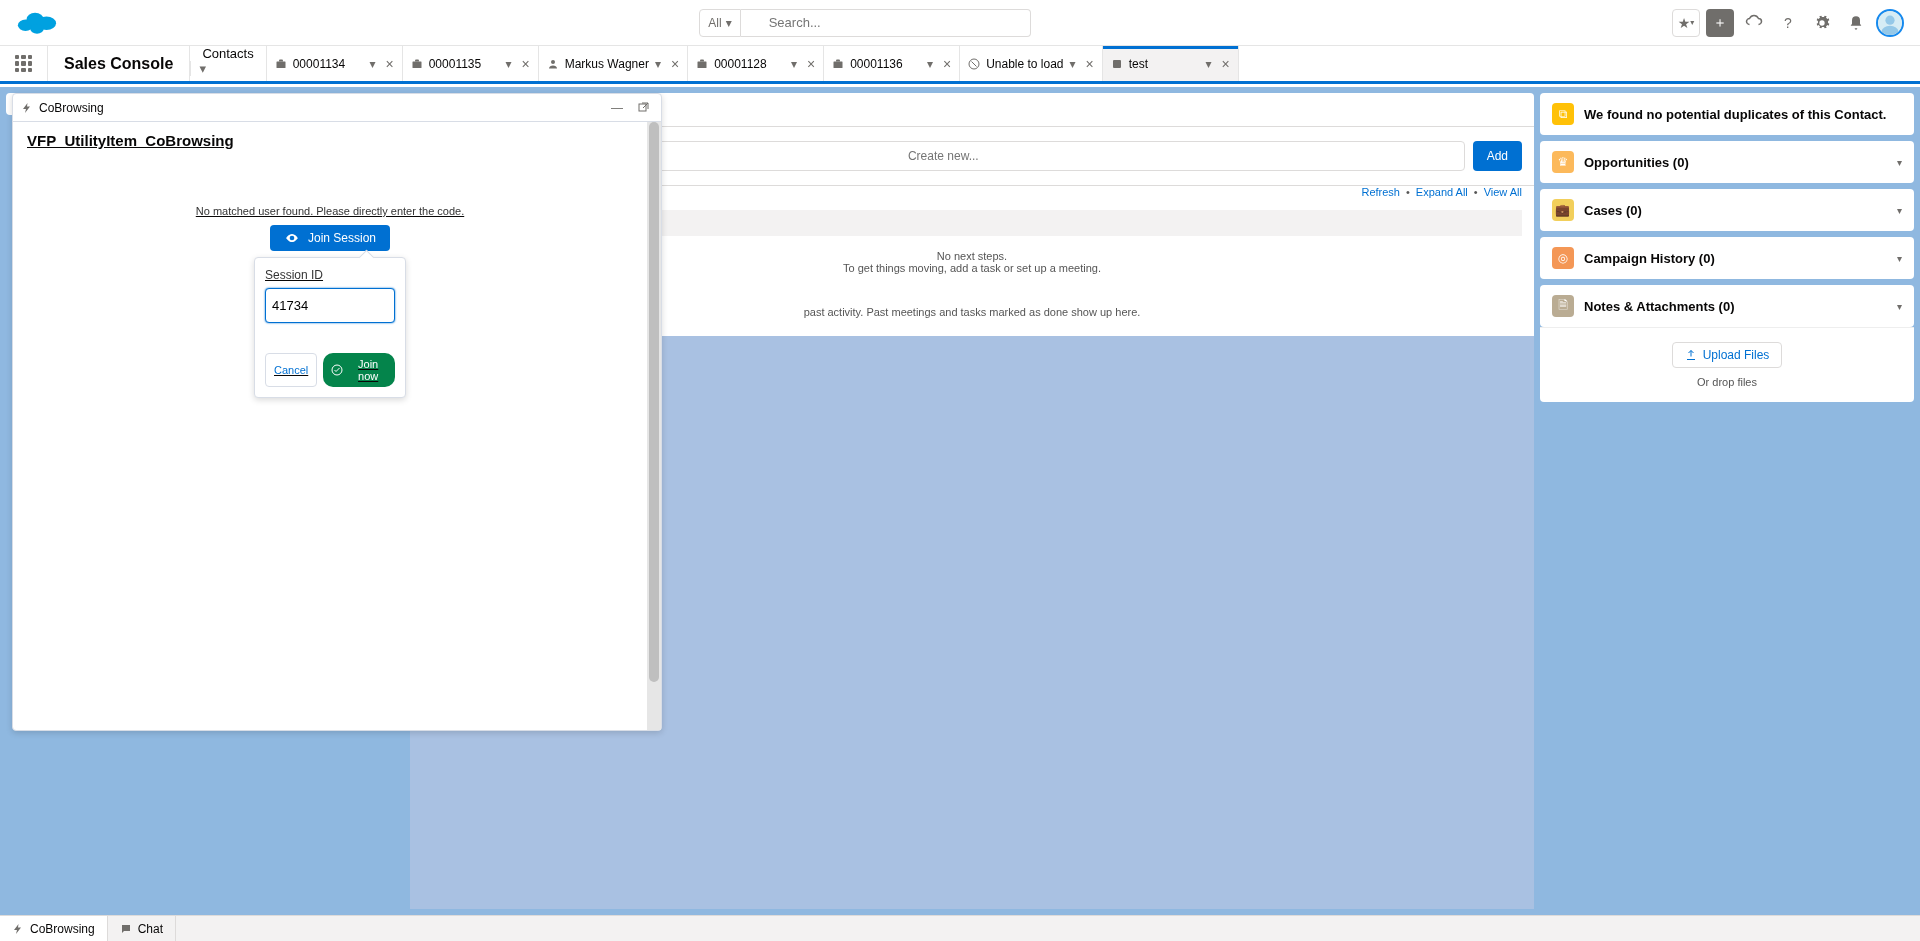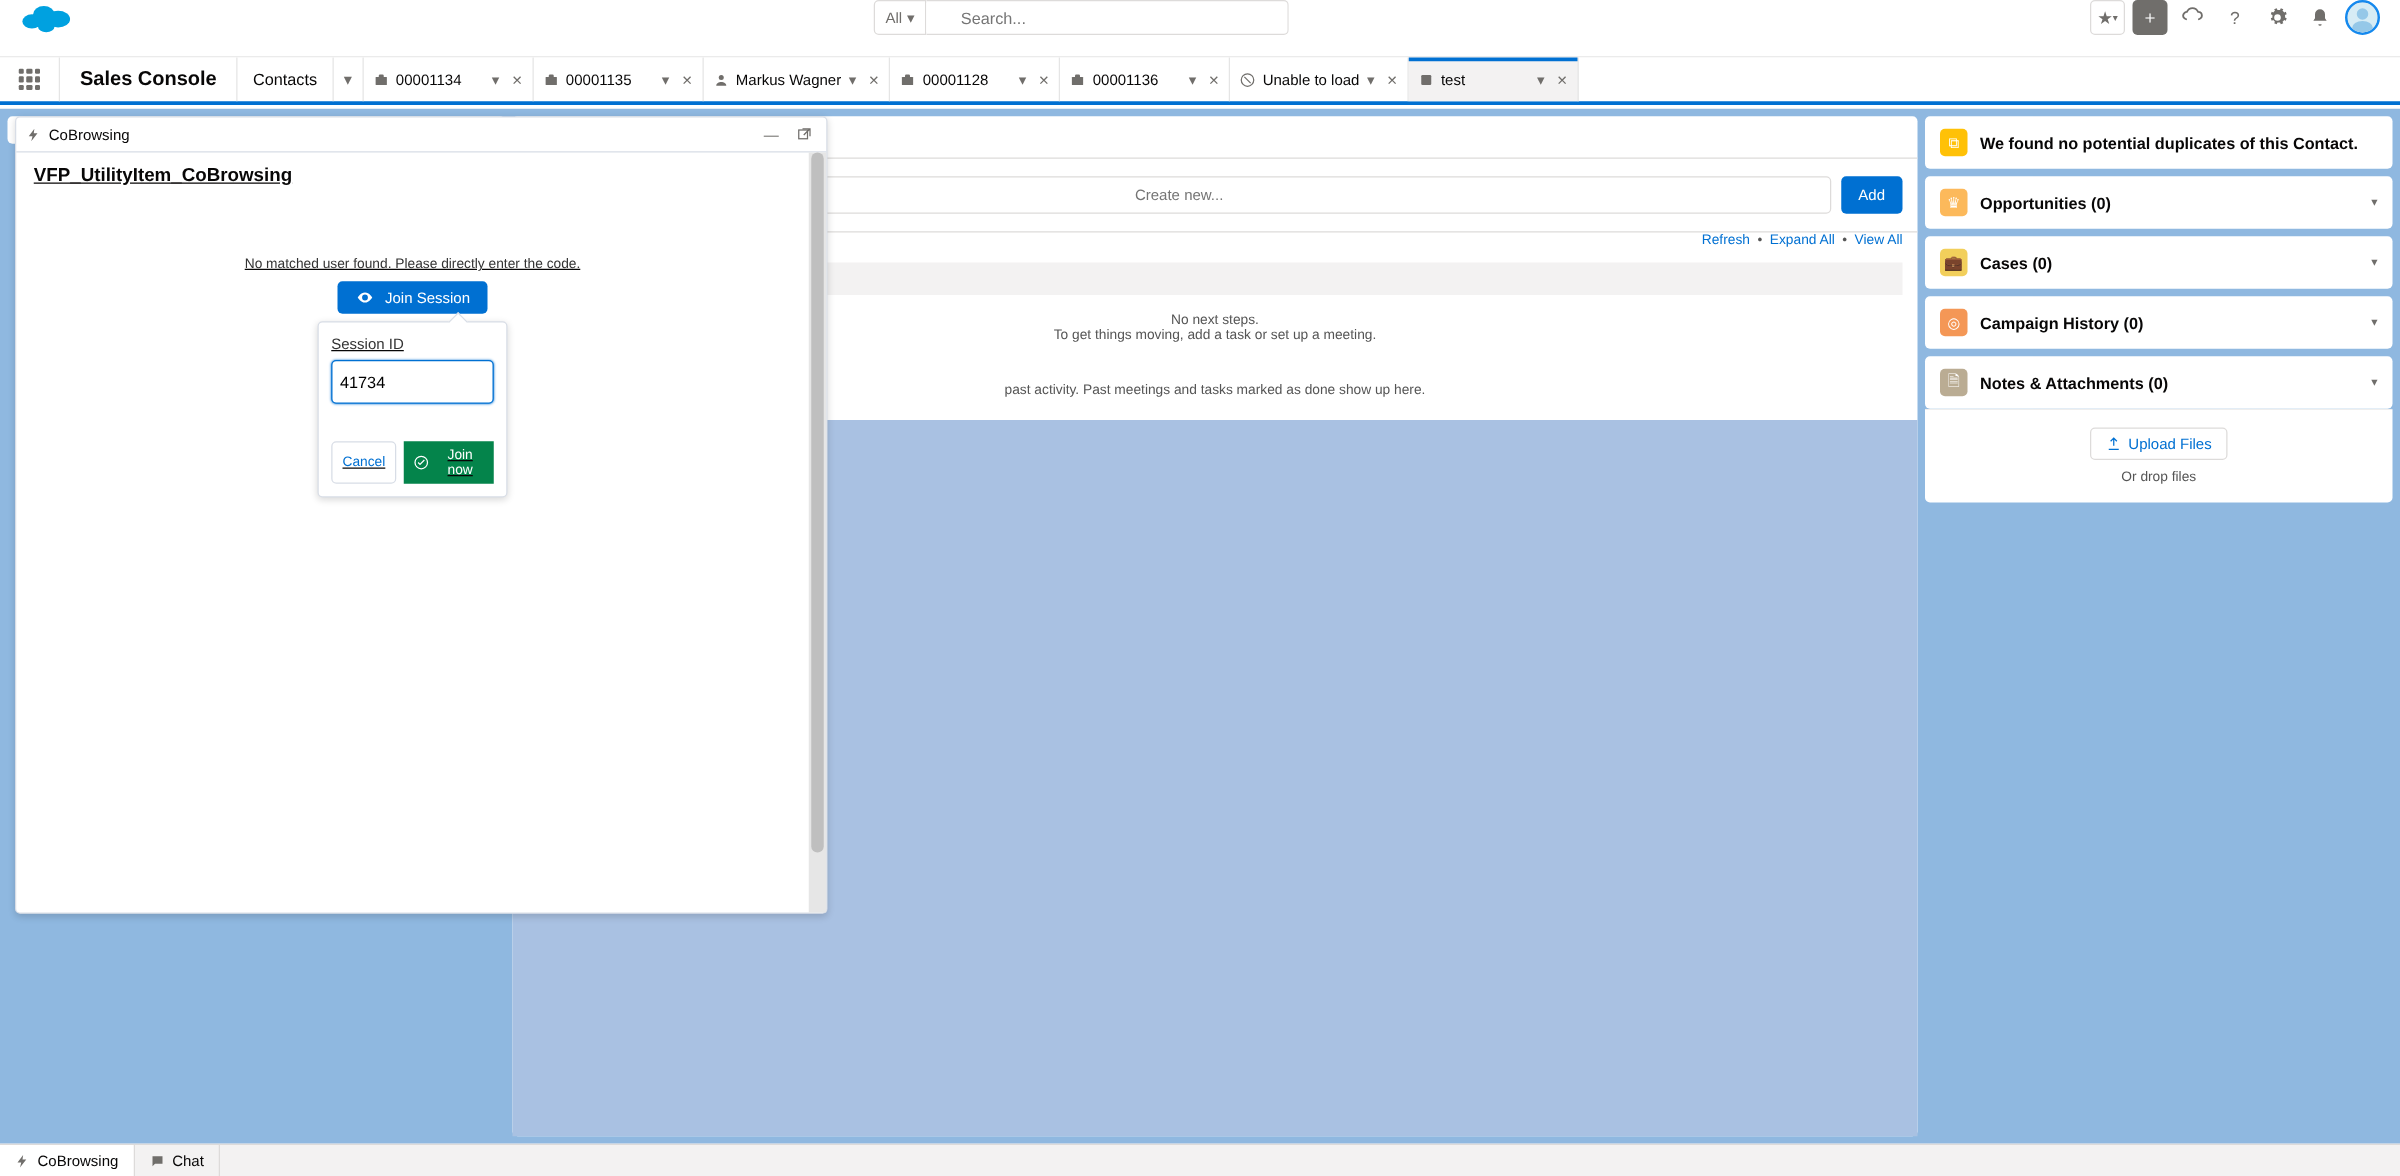--- a/index.html
+++ b/index.html
@@ -1,38 +1,38 @@
 <!DOCTYPE html>
 <html><head>
 <meta charset="utf-8">
 <style>
   * { box-sizing: border-box; margin: 0; padding: 0; font-family: -apple-system, "Salesforce Sans", Arial, sans-serif; }
   body { background: #fff; font-size: 13px; color: #080707; overflow: hidden; }
 
   
-  .global-header { height: 46px; display: flex; align-items: flex-start; border-bottom: 1px solid #e5e5e5; padding: 0 8px; }
+  .global-header { height: 46px; display: flex; align-items: center; border-bottom: 1px solid #e5e5e5; padding: 0 8px; }
   .logo { width: 42px; height: 30px; margin-left: 8px; }
   .header-center { flex: 1; display: flex; justify-content: center; }
   .search-wrap { display: flex; align-items: center; }
   .search-scope { display:flex; align-items:center; border:1px solid #dddbda; border-radius:4px 0 0 4px; padding:0 8px; height:28px; font-size:12px; color:#706e6b; gap:4px;}
   .search-input { width: 290px; height: 28px; border: 1px solid #dddbda; border-left:none; border-radius:0 4px 4px 0; padding:0 8px 0 28px; font-size:13px; color:#706e6b; background:#fff; position:relative;}
   .search-box { position:relative; }
   .search-icon { position:absolute; left:8px; top:7px; color:#706e6b; }
   .header-right { display:flex; align-items:center; gap:6px; padding-right:8px;}
   .hdr-btn { width:28px; height:28px; border:1px solid #dddbda; border-radius:4px; display:flex; align-items:center; justify-content:center; color:#706e6b; font-size:14px; cursor:pointer; background:#fff;}
   .hdr-btn.noborder{border:none;}
   .avatar { width:28px; height:28px; border-radius:50%; background:#e8e8e8; border:2px solid #1589ee; display:flex; align-items:center; justify-content:center; overflow:hidden;}
 
   
   .nav-bar { height: 38px; background:#fff; border-bottom:3px solid #0070d2; display:flex; align-items:stretch; }
   .app-launcher { width:48px; display:flex; align-items:center; justify-content:center; border-right:1px solid #e5e5e5;}
   .waffle { width:18px; height:18px; display:grid; grid-template-columns:repeat(3,1fr); grid-template-rows:repeat(3,1fr); gap:2px;}
   .waffle span{background:#706e6b; border-radius:1px;}
   .app-name { padding:0 16px; display:flex; align-items:center; font-size:16px; font-weight:600; border-right:1px solid #e5e5e5;}
-  .nav-split{display:flex; align-items:stretch; border-right:1px solid #e5e5e5;}
+  .nav-split{display:flex; align-items:stretch; border-right:1px solid #e5e5e5;flex-direction:column;}
   .nav-split .main{display:flex; align-items:center; padding:0 12px; font-size:13px;}
   .nav-split .chev{width:24px; display:flex; align-items:center; justify-content:center; border-left:1px solid #e5e5e5; color:#706e6b;}
   .ws-tab { display:flex; align-items:center; padding:0 8px; font-size:12px; border-right:1px solid #e5e5e5; gap:6px; min-width:136px; position:relative;}
   .ws-tab .icon{color:#706e6b; font-size:12px;}
   .ws-tab .chev{color:#706e6b; margin-left:auto;}
   .ws-tab .close{color:#706e6b; margin-left:4px; font-size:14px; cursor:pointer;}
   .ws-tab.active{background:#f3f2f2;}
   .ws-tab.active::before{content:""; position:absolute; top:0; left:0; right:0; height:3px; background:#0070d2;}
 
   
@@ -56,21 +56,21 @@
   .vfp-title{font-size:15px; font-weight:bold; margin-bottom:56px;}
   .cb-center{text-align:center;}
   .cb-msg{font-size:11px; color:#333; margin-bottom:8px;}
   .btn-join{display:inline-flex; align-items:center; gap:8px; background:#0070d2; color:#fff; border:none; padding:6px 14px; border-radius:4px; font-size:12px; cursor:pointer;}
   .popover{width:152px; background:#fff; border:1px solid #d8dde6; border-radius:4px; box-shadow:0 2px 6px rgba(0,0,0,.15); padding:10px; margin:6px auto 0; position:relative; text-align:left;}
   .popover::before{content:""; position:absolute; top:-6px; left:106px; width:10px; height:10px; background:#fff; border-top:1px solid #d8dde6; border-left:1px solid #d8dde6; transform:rotate(45deg);}
   .pop-label{font-size:12px; margin-bottom:6px; color:#333;}
   .pop-input{width:100%; border:1px solid #0070d2; border-radius:4px; padding:9px 6px; font-size:13px; outline:none; box-shadow:0 0 2px #0070d2;}
   .pop-actions{display:flex; gap:6px; margin-top:30px;}
   .btn-cancel{flex:0 0 auto; background:#fff; border:1px solid #d8dde6; border-radius:4px; padding:5px 8px; font-size:11px; color:#0070d2; cursor:pointer;}
-  .btn-go{flex:1; background:#04844b; color:#fff; border:none; border-radius:0; padding:5px 8px; font-size:11px; cursor:pointer; display:flex; align-items:center; justify-content:center; gap:6px;}
+  .btn-go{flex:1; background:#04844b; color:#fff; border:none; border-radius:10px; padding:5px 8px; font-size:11px; cursor:pointer; display:flex; align-items:center; justify-content:center; gap:6px;}
 
   
   .mid-tabs{height:34px; border-bottom:1px solid #dddbda; display:flex; align-items:center; padding:0 12px; color:#888; font-size:12px; gap:40px;}
   .compose-row{padding:14px 12px; display:flex; gap:8px; border-bottom:1px solid #dddbda;}
   .compose-input{flex:1; border:1px solid #dddbda; border-radius:4px; height:30px; text-align:center; font-size:12px; color:#706e6b; background:#fff;}
   .btn-add{background:#0070d2; color:#fff; border:none; border-radius:4px; padding:0 14px; font-size:12px; cursor:pointer;}
   .filter-row{display:flex; align-items:center; padding:6px 12px; font-size:11px; color:#555;}
   .filter-row .sp{margin-left:auto;}
   .gear-sm{width:22px; height:22px; border:1px solid #dddbda; border-radius:4px; display:flex; align-items:center; justify-content:center; color:#706e6b; margin-left:8px;}
   .links-row{display:flex; gap:6px; justify-content:flex-end; padding:0 12px 6px; font-size:11px;}

